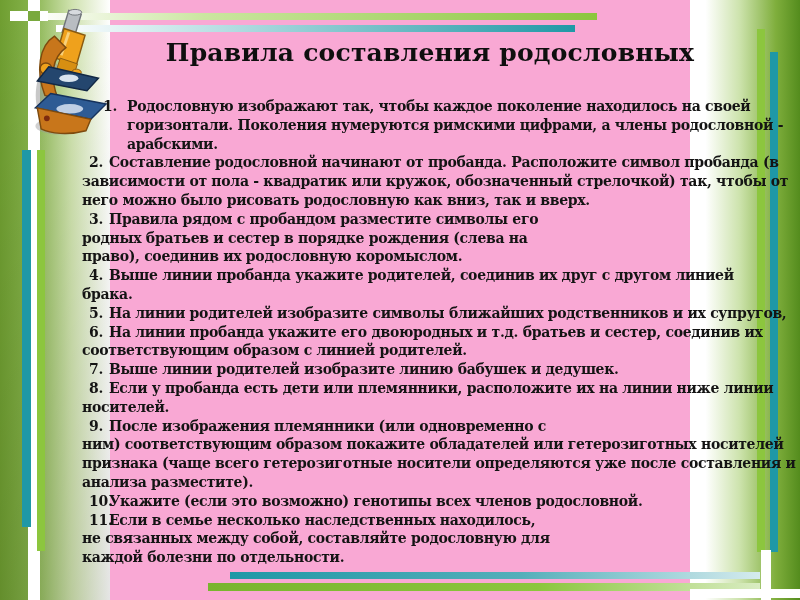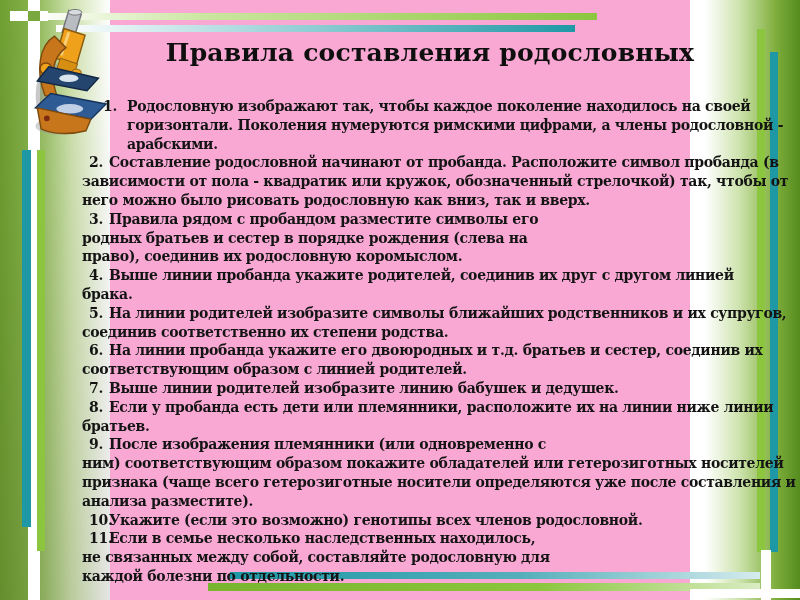--- a/index.html
+++ b/index.html
@@ -97,26 +97,25 @@
     <div class="ln i1c"><span>арабскими.</span></div>
     <div class="ln nf"><span class="num">2.</span><span>Составление родословной начинают от пробанда. Расположите символ пробанда (в</span></div>
     <div class="ln"><span>зависимости от пола - квадратик или кружок, обозначенный стрелочкой) так, чтобы от</span></div>
     <div class="ln"><span>него можно было рисовать родословную как вниз, так и вверх.</span></div>
     <div class="ln nf"><span class="num">3.</span><span>Правила рядом с пробандом разместите символы его</span></div>
     <div class="ln"><span>родных братьев и сестер в порядке рождения (слева на</span></div>
     <div class="ln"><span>право), соединив их родословную коромыслом.</span></div>
     <div class="ln nf"><span class="num">4.</span><span>Выше линии пробанда укажите родителей, соединив их друг с другом линией</span></div>
     <div class="ln"><span>брака.</span></div>
     <div class="ln nf"><span class="num">5.</span><span>На линии родителей изобразите символы ближайших родственников и их супругов,</span></div>
-    <div class="ln"><span>соединив соответственно их степени родства.</span></div>
     <div class="ln nf"><span class="num">6.</span><span>На линии пробанда укажите его двоюродных и т.д. братьев и сестер, соединив их</span></div>
     <div class="ln"><span>соответствующим образом с линией родителей.</span></div>
     <div class="ln nf"><span class="num">7.</span><span>Выше линии родителей изобразите линию бабушек и дедушек.</span></div>
     <div class="ln nf"><span class="num">8.</span><span>Если у пробанда есть дети или племянники, расположите их на линии ниже линии</span></div>
-    <div class="ln"><span>братьев.</span></div>
+    <div class="ln"><span>носителей.</span></div>
     <div class="ln nf"><span class="num">9.</span><span>После изображения племянники (или одновременно с</span></div>
     <div class="ln"><span>ним) соответствующим образом покажите обладателей или гетерозиготных носителей</span></div>
     <div class="ln"><span>признака (чаще всего гетерозиготные носители определяются уже после составления и</span></div>
     <div class="ln"><span>анализа разместите).</span></div>
     <div class="ln nf"><span class="num">10.</span><span>Укажите (если это возможно) генотипы всех членов родословной.</span></div>
     <div class="ln nf"><span class="num">11.</span><span>Если в семье несколько наследственных находилось,</span></div>
     <div class="ln"><span>не связанных между собой, составляйте родословную для</span></div>
     <div class="ln"><span>каждой болезни по отдельности.</span></div>
   </div>
 

